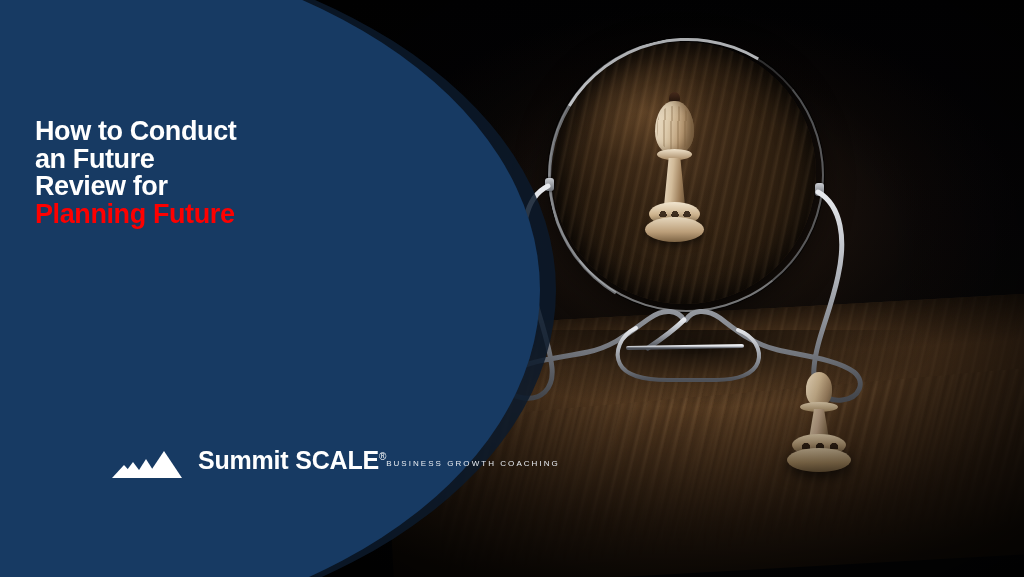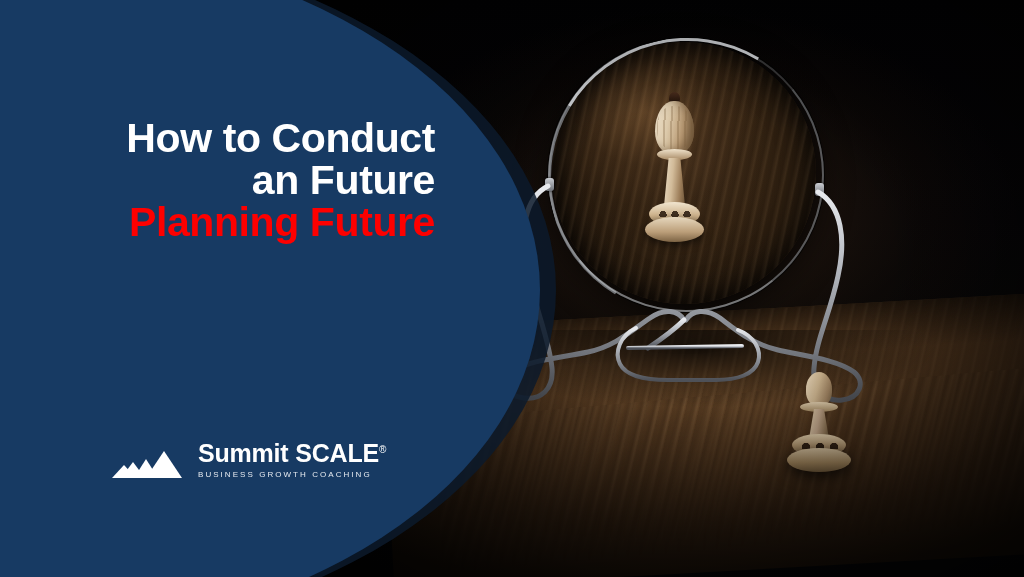--- a/index.html
+++ b/index.html
@@ -186,45 +186,45 @@
   
   .copy{
     position:absolute; left:0; top:0; width:470px; height:577px;
     z-index:10;
     display:flex; flex-direction:column;
     align-items:center; justify-content:flex-start;
   }
   .headline{
     margin:118px 0 0 0;
     width:400px;
-    text-align:right;
-    font-size:41px;
+    text-align:left;
+    font-size:27px;
     line-height:1.02;
     font-weight:bold;
     letter-spacing:-0.4px;
     color:#ffffff;
   }
   .headline .accent{ color:#fe0000; display:block; }
   .headline .l{ display:block; }
 
   .logo{
     position:absolute; left:108px; top:438px;
     display:flex; align-items:center; gap:12px;
   }
   .logo-mark{ width:78px; height:44px; display:block; }
-  .logo-text{ display:flex; flex-direction:column; }
+  .logo-text{ display:flex; flex-direction:row; }
   .logo-name{
     color:#fff; font-size:25px; line-height:1;
     letter-spacing:-0.2px; white-space:nowrap;
   }
   .logo-name .w1{ font-weight:bold; }
   .logo-name .w2{ font-weight:bold; }
   .logo-name .reg{ font-size:10px; vertical-align:super; }
   .logo-tag{
-    color:#e7ebf1; font-size:8px; margin-top:4px;
+    color:#e7ebf1; font-size:8px; margin-top:11px;
     letter-spacing:2.05px; white-space:nowrap;
   }
 </style>
 </head>
 <body>
 
 <div class="banner">
 
   <div class="photo">
     <div class="backdrop"></div>
@@ -293,20 +293,21 @@
     <div class="vignette"></div>
   </div>
 
   <div class="dark-sliver"></div>
   <div class="blue-panel"></div>
 
   <div class="copy">
     <h1 class="headline">
       <span class="l">How to Conduct</span>
       <span class="l">an Future</span>
+      <span class="l">Review for</span>
       <span class="accent">Planning Future</span>
     </h1>
 
     <div class="logo">
       <svg class="logo-mark" viewBox="0 0 78 44">
         <polygon points="13,40 25,24 37,40" fill="#ffffff"></polygon>
         <polygon points="26,40 38,21 50,40" fill="#ffffff"></polygon>
         <polygon points="38,40 56,13 74,40" fill="#ffffff"></polygon>
         <polygon points="4,40 16,27 28,40" fill="#ffffff"></polygon>
       </svg>

